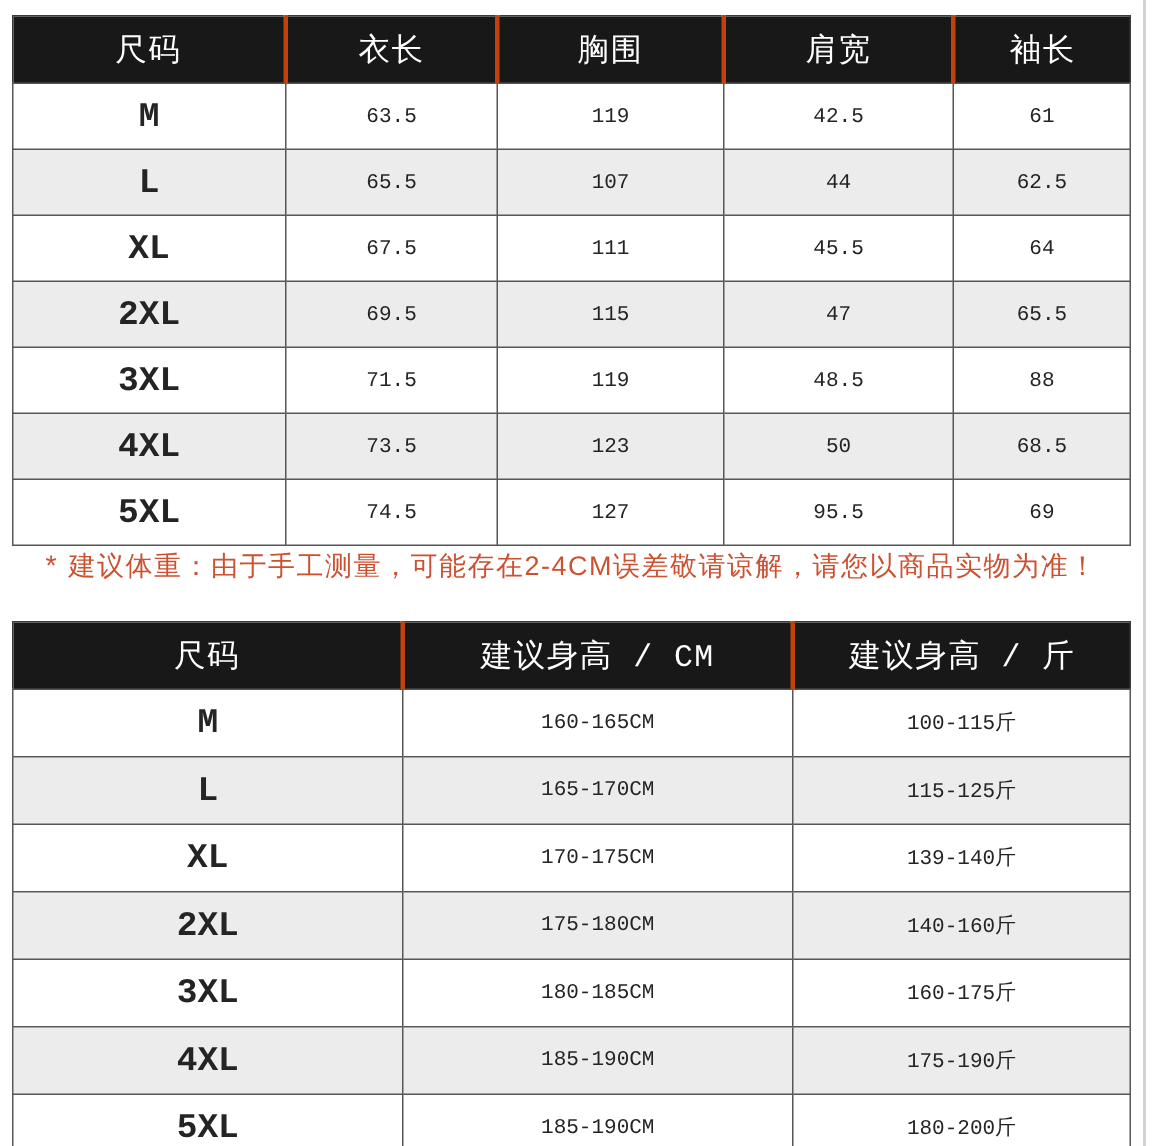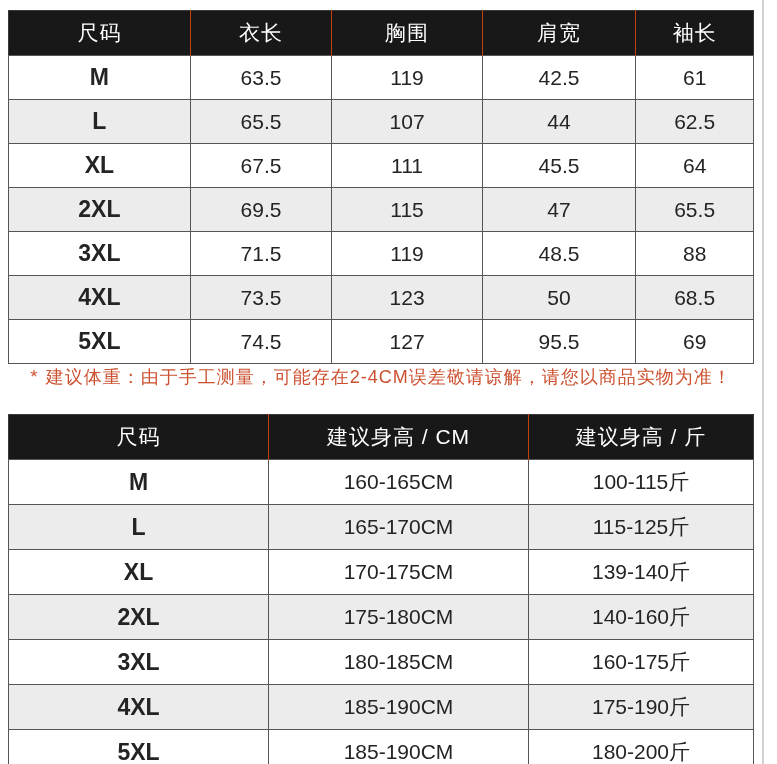--- a/index.html
+++ b/index.html
@@ -15,39 +15,40 @@
     font-family: "Liberation Sans", "DejaVu Sans", sans-serif;
   }
   .tbl {
     position: absolute;
     left: 8px;
     width: 746px;
     border-collapse: collapse;
     table-layout: fixed;
     background: var(--row-bg, #ffffff);
     border: 1px solid var(--outer-border, #3a3a3a);
+    font-family: Liberation Mono, monospace;
   }
   .tbl1 { top: 10px; }
   .tbl2 { top: 414px; }
   .tbl th {
     background: var(--header-bg, #181818);
     color: var(--header-text, #ffffff);
     font-size: 21px;
     font-weight: 500;
     height: 42px;
     text-align: center;
-    border-left: 1px solid #c2410c;
+    border-left: 3px solid #c2410c;
     letter-spacing: 1px;
   }
   .tbl th:first-child { border-left: none; }
   .tbl td {
     height: 41px;
     text-align: center;
     vertical-align: middle;
-    font-size: 21px;
+    font-size: 14px;
     color: var(--cell-text, #242424);
     border: 1px solid var(--border, #565656);
   }
   .tbl2 td { height: 42px; }
   .tbl tbody tr:nth-child(even) { background: var(--row-alt-bg, #ececec); }
   .tbl td.size {
     font-weight: 700;
     font-size: 23px;
   }
   .notice {

